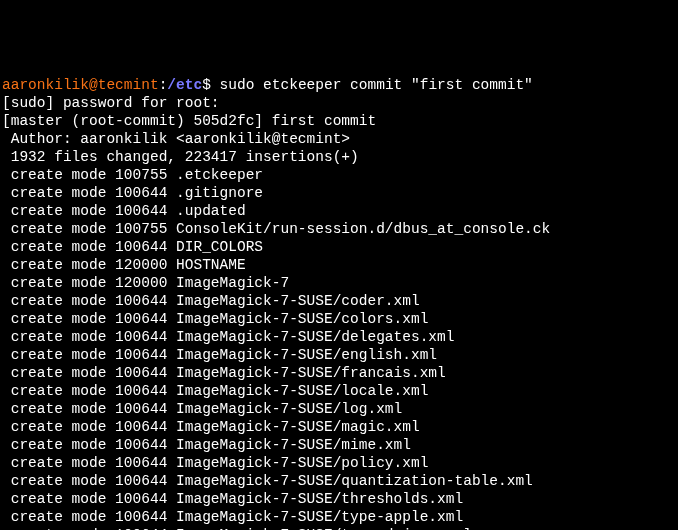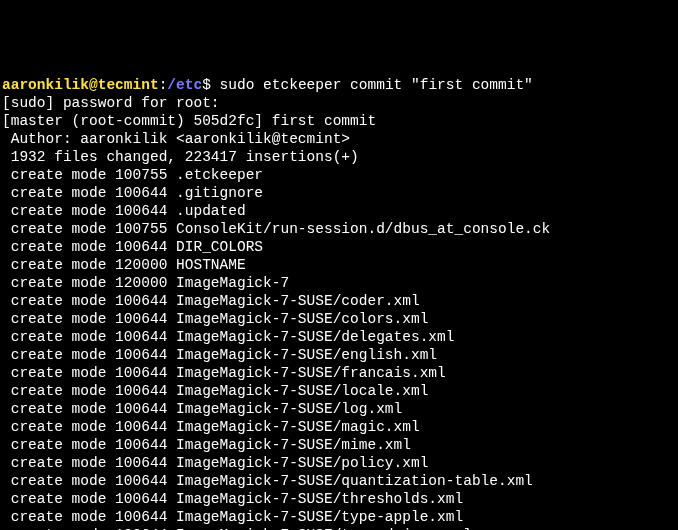--- a/index.html
+++ b/index.html
@@ -16,22 +16,22 @@
       padding: 4px 2px;
       width: 678px;
       height: 530px;
       overflow: hidden;
       white-space: pre;
     }
     .line {
       display: block;
     }
     .green {
-      color: #fde047;
-      font-weight: bold;
+      color: #f97316;
+      font-weight: normal;
     }
     .blue {
       color: #7878ff;
       font-weight: bold;
     }
     .white {
       color: #ffffff;
     }
   </style>
 </head>

